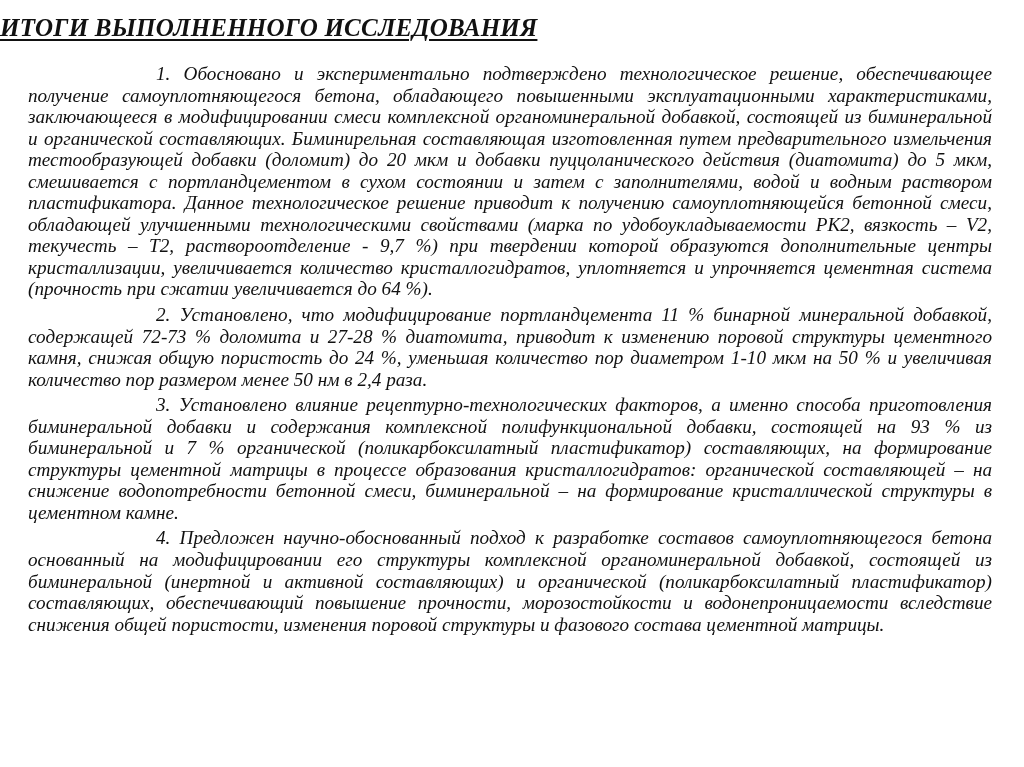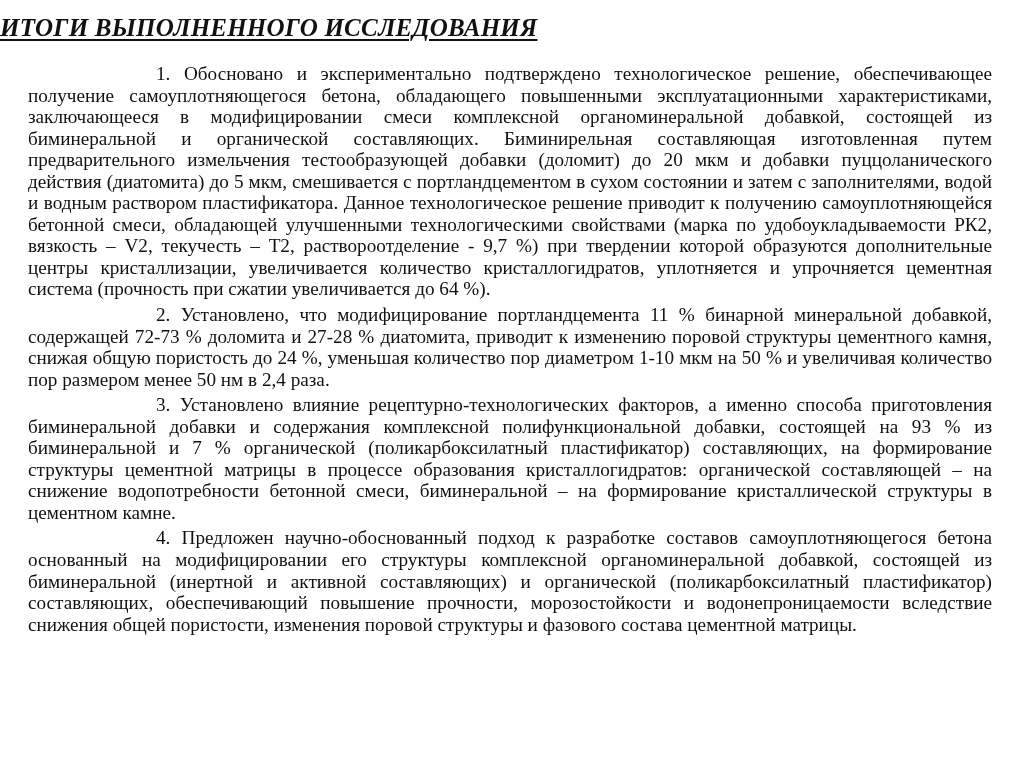--- a/index.html
+++ b/index.html
@@ -38,20 +38,21 @@
       top: 63px;
       width: 976px;
       font-size: 19.2px;
       line-height: 21.55px;
       text-align: justify;
     }
     .para {
       margin: 0 12px 0 0;
       text-indent: 64px;
       hyphens: none;
+      font-style: italic;
     }
     .para + .para {
       margin-top: 4px;
     }
     .para-num {
       display: inline-block;
       min-width: 22px;
     }
     .slide-number {
       position: absolute;

